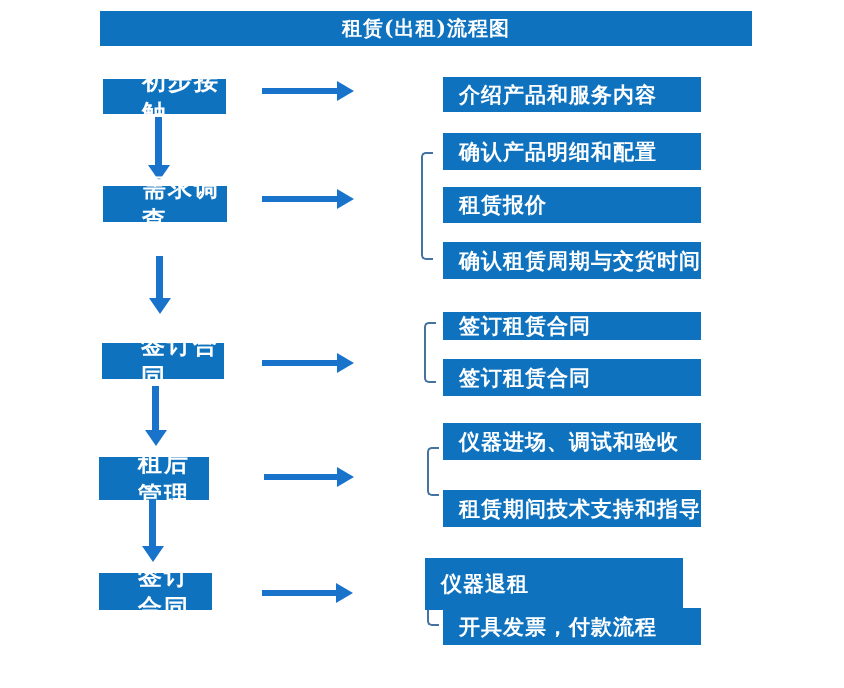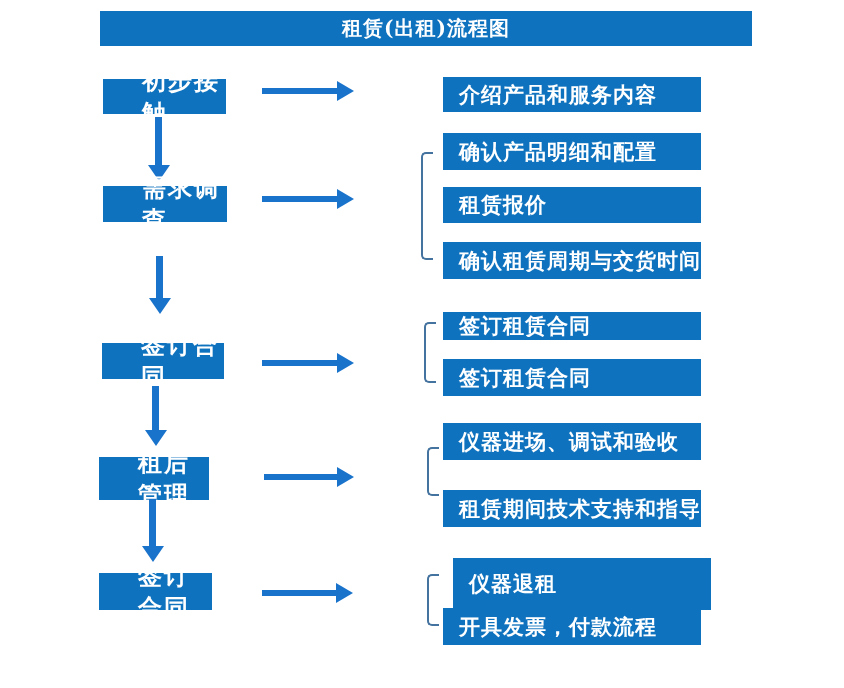--- a/index.html
+++ b/index.html
@@ -72,16 +72,16 @@
   <div class="box left-box" style="left:99px;top:457px;width:110px;height:43px">租后管理</div>
   <div class="harrow" style="left:264px;top:474px;width:73px"></div>
   <div class="bracket" style="left:427px;top:447px;height:49px"></div>
   <div class="box right-box" style="left:443px;top:423px;height:37px">仪器进场、调试和验收</div>
   <div class="box right-box" style="left:443px;top:490px;height:37px">租赁期间技术支持和指导</div>
   <div class="varrow" style="left:149px;top:499px;height:47px"></div>
 
   <div class="box left-box" style="left:99px;top:573px;width:113px;height:37px">签订合同</div>
   <div class="harrow" style="left:262px;top:590px;width:74px"></div>
   <div class="bracket" style="left:427px;top:574px;height:52px"></div>
-  <div class="box right-box" style="left:453px;top:558px;height:52px">仪器退租</div>
+  <div class="box right-box" style="left:425px;top:558px;height:52px">仪器退租</div>
   <div class="box right-box" style="left:443px;top:608px;height:37px">开具发票，付款流程</div>
 
 </div>
 
 </body></html>

